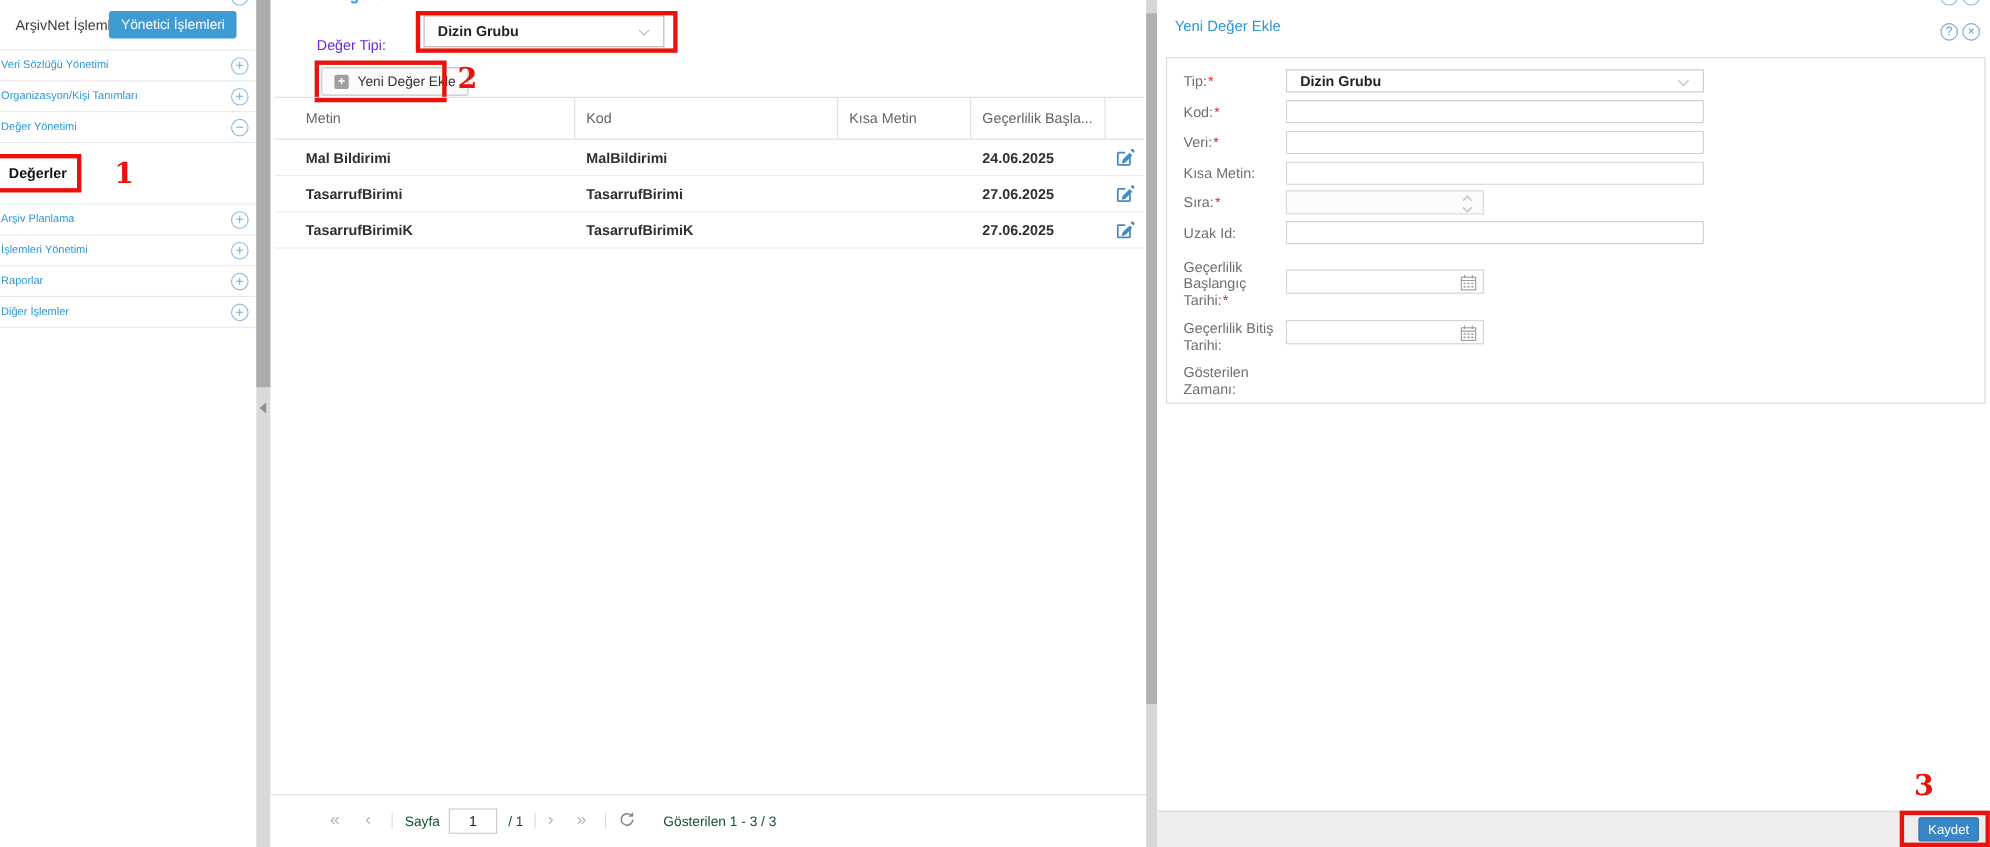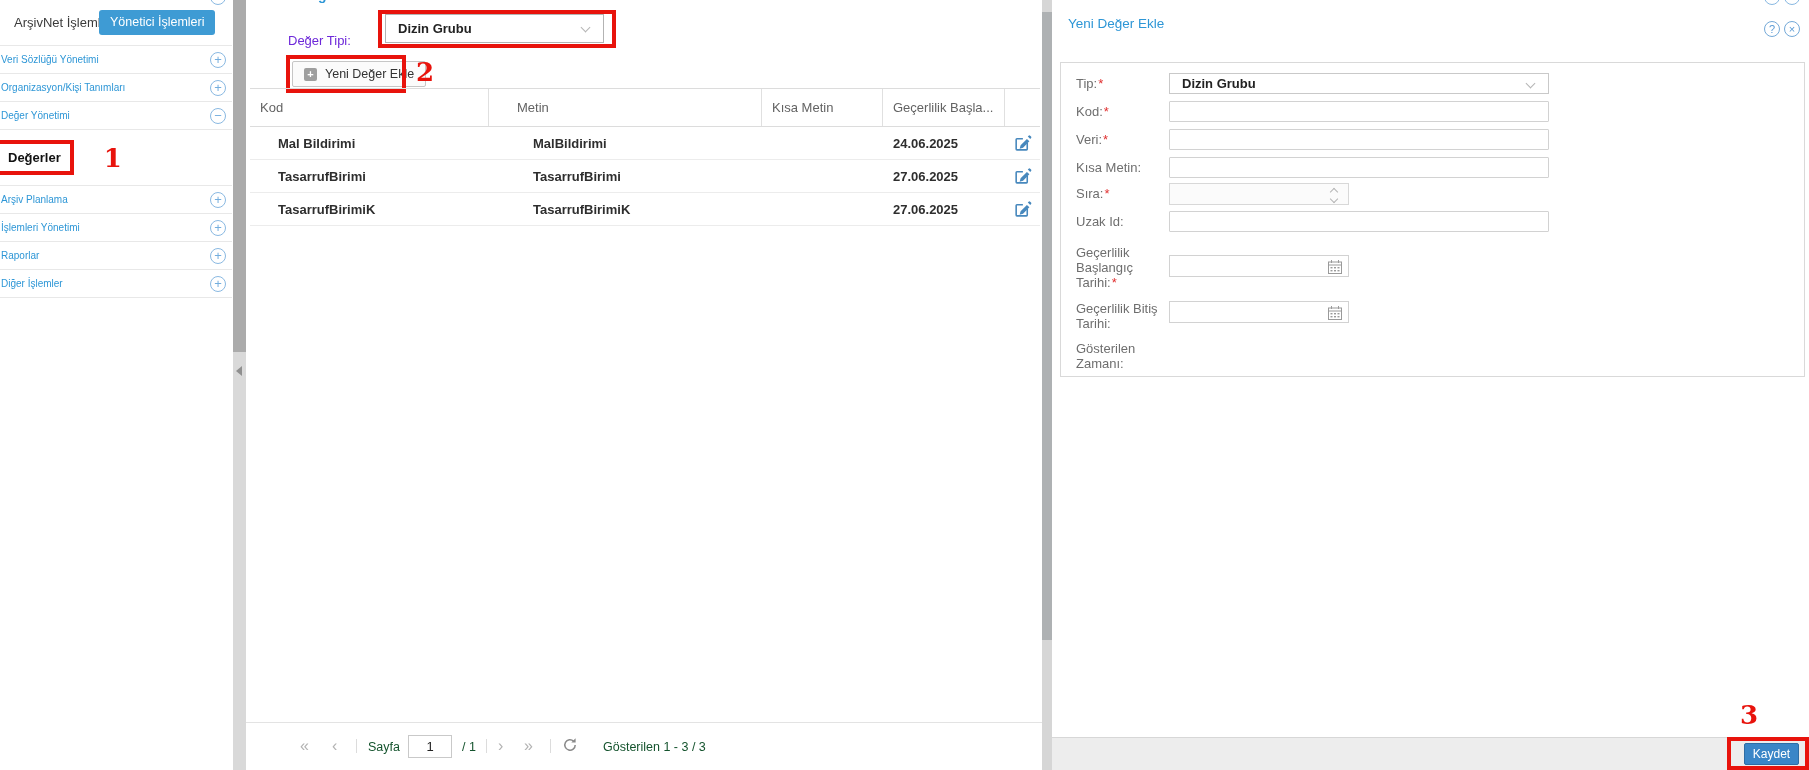--- a/index.html
+++ b/index.html
@@ -72,21 +72,21 @@
   .refresh{position:absolute;left:316px;top:14px;cursor:pointer;}
 
   
   #splitter-r{position:absolute;left:1042px;top:0;width:10px;height:770px;background:#d6d6d6;cursor:col-resize;}
   #splitter-r .thumb{position:absolute;left:0;top:12px;width:100%;height:628px;background:#aeb1b3;}
 
   
   #panel{position:absolute;left:1052px;top:0;width:757px;height:770px;background:#fff;}
   .p-title{position:absolute;left:16px;top:16px;color:var(--accent-blue);font-size:13.5px;}
   .circ-icon{position:absolute;width:16px;height:16px;border:1px solid #74a9d8;border-radius:50%;color:#5b9bd5;font-size:11px;line-height:14px;text-align:center;cursor:pointer;background:#fff;}
-  .form-box{position:absolute;left:8px;top:62px;width:745px;height:315px;border:1px solid var(--panel-border);}
+  .form-box{position:absolute;left:8px;top:52px;width:745px;height:315px;border:1px solid var(--panel-border);}
   .f-label{position:absolute;left:15px;width:100px;color:#6e6e6e;line-height:15px;}
   .req{color:#e03030;margin-left:1px;}
   .f-ctl{position:absolute;left:108px;}
   .sel-ctl{width:380px;height:21px;border:1px solid #c9c9c9;position:relative;display:flex;align-items:center;padding-left:12px;font-weight:bold;color:#222;cursor:pointer;background:#fff;}
   .sel-ctl .chev-dn{position:absolute;right:14px;top:6px;}
   .inp{width:380px;height:21px;border:1px solid #d2d2d2;border-radius:1px;font-family:"Liberation Sans",sans-serif;font-size:13px;padding:0 6px;}
   .spin{width:180px;height:22px;border:1px solid #d8d8d8;background:#fbfbfb;position:relative;}
   .chev-up-s{position:absolute;right:11px;top:5px;width:6px;height:6px;border-left:1.2px solid #b5b5b5;border-top:1.2px solid #b5b5b5;transform:rotate(45deg);}
   .chev-dn-s{position:absolute;right:11px;top:12px;width:6px;height:6px;border-right:1.2px solid #b5b5b5;border-bottom:1.2px solid #b5b5b5;transform:rotate(45deg);}
   .date-ctl{width:180px;height:22px;border:1px solid #d2d2d2;background:#fff;position:relative;cursor:text;}
@@ -159,22 +159,22 @@
 
   <div class="add-btn">
     <span class="plus-sq">+</span>
     <span>Yeni Değer Ekle</span>
   </div>
   <div class="red-frame" id="rb2"></div>
   <span class="num-ann" id="num2">2</span>
 
   <div class="v-table">
     <div class="t-head">
+        <div class="h-cell c-metin">Metin</div>
         <div class="h-cell c-kod">Kod</div>
-        <div class="h-cell c-metin">Metin</div>
         <div class="h-cell c-kisa">Kısa Metin</div>
         <div class="h-cell c-gec">Geçerlilik Başla...</div>
         <div class="h-cell c-act"></div>
       </div>
     <div class="t-body">
         <div class="t-row">
     <div class="c c-metin">Mal Bildirimi</div>
     <div class="c c-kod">MalBildirimi</div>
     <div class="c c-kisa"></div>
     <div class="c c-gec">24.06.2025</div>

